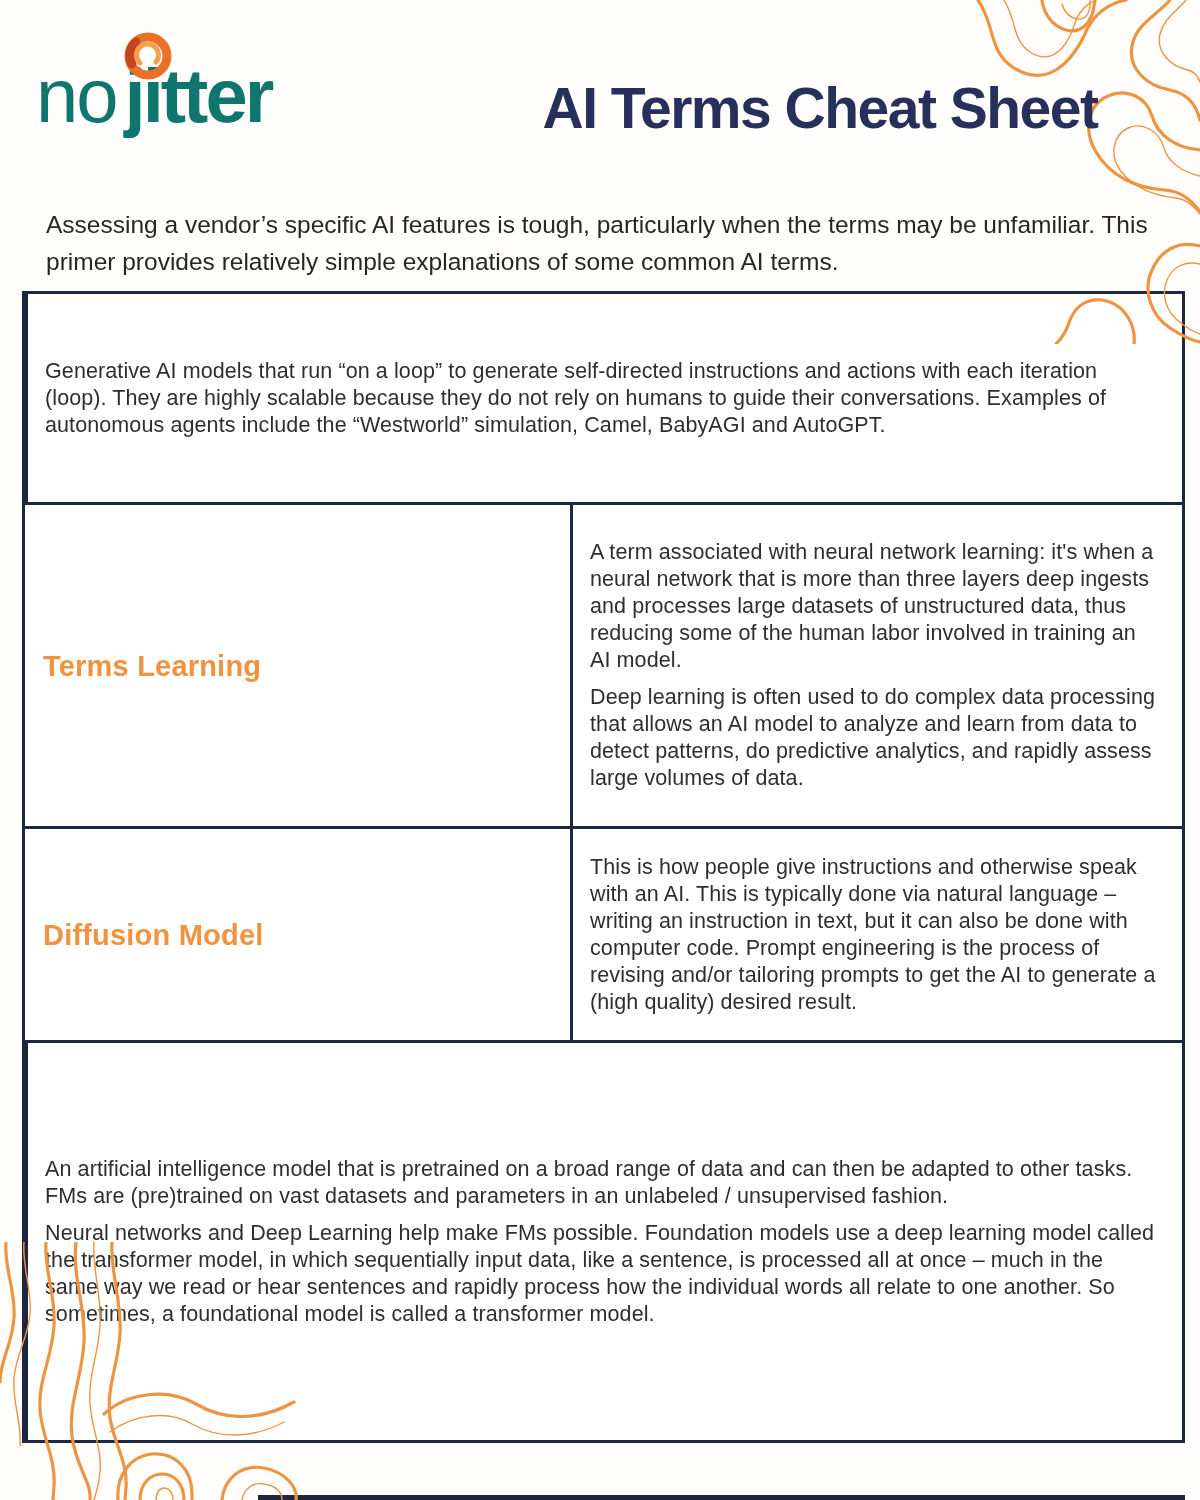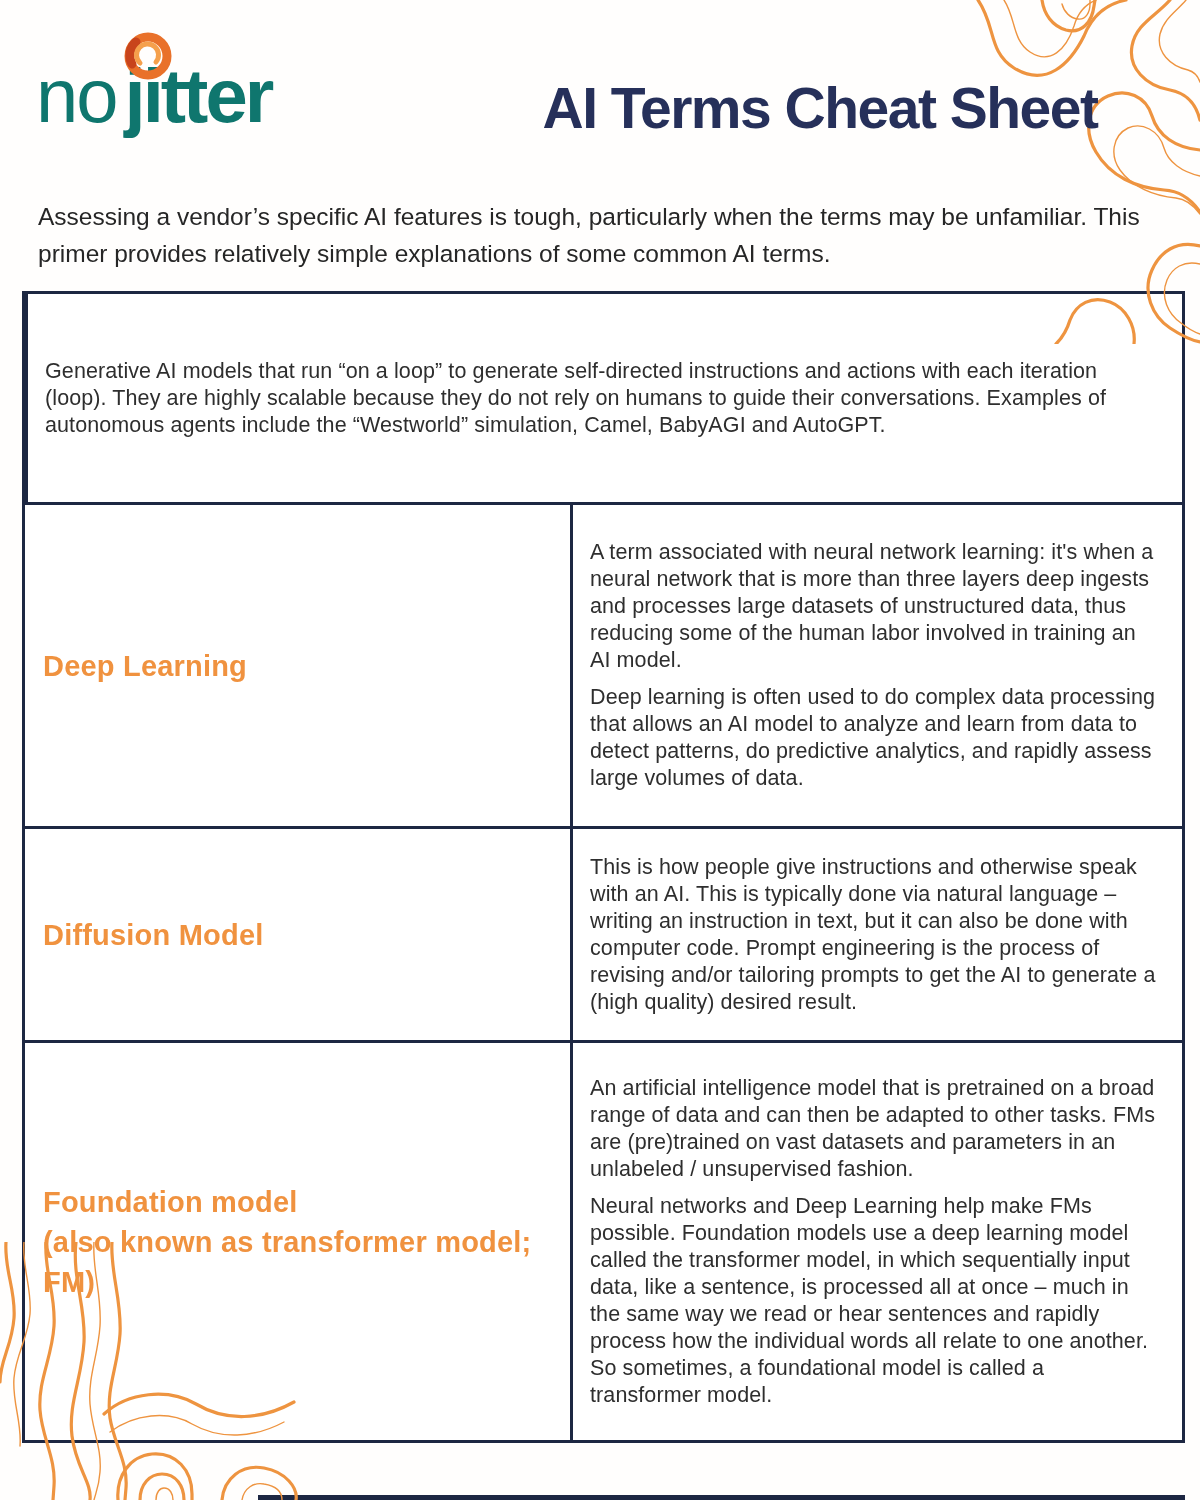--- a/index.html
+++ b/index.html
@@ -19,21 +19,21 @@
   .logo-swirl{position:absolute;left:86px;top:-28px;width:52px;height:52px;}
 
   .page-title{
     position:absolute;left:480px;top:78px;width:680px;z-index:4;
     color:#26305a;font-size:57px;font-weight:bold;letter-spacing:-1.5px;
     text-align:center;margin:0;line-height:60px;white-space:nowrap;
   }
 
   .intro{
     position:absolute;left:38px;top:198px;width:1135px;z-index:2;
-    color:#262626;font-size:24.5px;line-height:37px;margin:0;
+    color:#262626;font-size:24.5px;line-height:37px;margin:8px;
   }
 
   
   .terms-table{
     position:absolute;left:22px;top:291px;width:1163px;height:1152px;
     border:3px solid #1d2742;background:#ffffff;z-index:2;
     display:flex;flex-direction:column;box-sizing:border-box;
   }
   .trow{display:flex;box-sizing:border-box;}
   .trow + .trow{border-top:3px solid #1d2742;}
@@ -124,42 +124,38 @@
   <div class="terms-table">
 
     <div class="trow r1">
       <div class="def-cell">
         <p>Generative AI models that run “on a loop” to generate self-directed instructions and actions with each iteration (loop). They are highly scalable because they do not rely on humans to guide their conversations. Examples of autonomous agents include the “Westworld” simulation, Camel, BabyAGI and AutoGPT.</p>
       </div>
     </div>
 
     <div class="trow r2">
       <div class="term-cell">
-        <span class="term-label">Deep Learning</span>
+        <span class="term-label">Terms Learning</span>
       </div>
       <div class="def-cell">
         <p>A term associated with neural network learning: it's when a neural network that is more than three layers deep ingests and processes large datasets of unstructured data, thus reducing some of the human labor involved in training an AI model.</p>
         <p>Deep learning is often used to do complex data processing that allows an AI model to analyze and learn from data to detect patterns, do predictive analytics, and rapidly assess large volumes of data.</p>
       </div>
     </div>
 
     <div class="trow r3">
       <div class="term-cell">
         <span class="term-label">Diffusion Model</span>
       </div>
       <div class="def-cell">
         <p>This is how people give instructions and otherwise speak with an AI. This is typically done via natural language – writing an instruction in text, but it can also be done with computer code. Prompt engineering is the process of revising and/or tailoring prompts to get the AI to generate a (high quality) desired result.</p>
       </div>
     </div>
 
     <div class="trow r4">
-      <div class="term-cell">
-        <span class="term-label">Foundation model
-(also known as transformer model; FM)</span>
-      </div>
       <div class="def-cell">
         <p>An artificial intelligence model that is pretrained on a broad range of data and can then be adapted to other tasks. FMs are (pre)trained on vast datasets and parameters in an unlabeled / unsupervised fashion.</p>
         <p>Neural networks and Deep Learning help make FMs possible. Foundation models use a deep learning model called the transformer model, in which sequentially input data, like a sentence, is processed all at once – much in the same way we read or hear sentences and rapidly process how the individual words all relate to one another. So sometimes, a foundational model is called a transformer model.</p>
       </div>
     </div>
 
   </div>
 
   <div class="next-row-border"></div>
 

